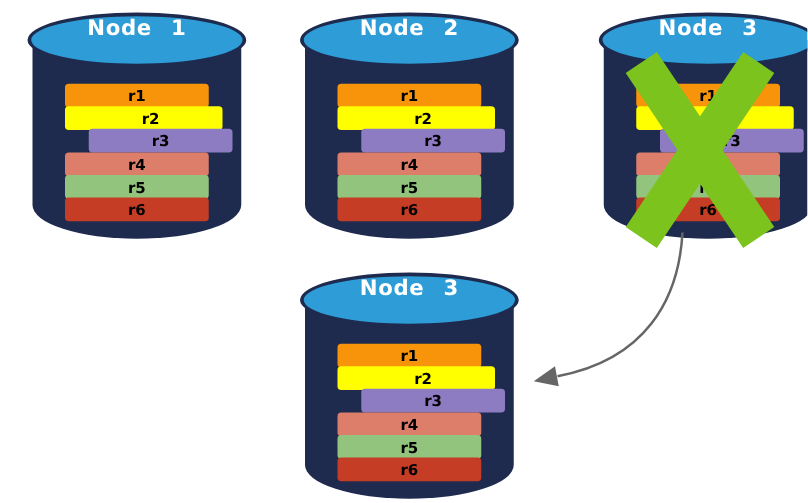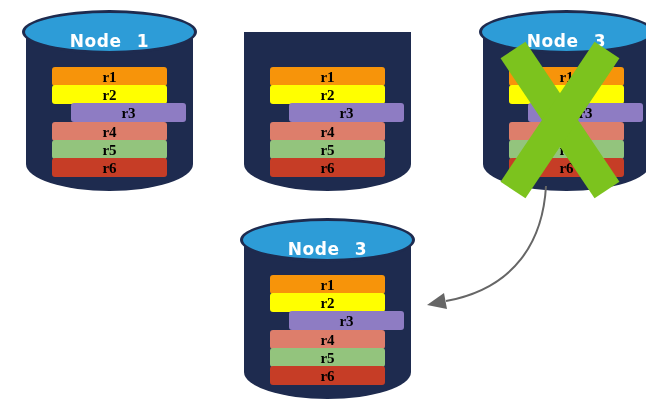--- a/index.html
+++ b/index.html
@@ -12,34 +12,34 @@
   .cylinder { position:absolute; width:175px; height:181px; }
   .cyl-body {
     position:absolute; left:4px; right:4px; top:22px; bottom:0;
     border-radius:0 0 50% 50% / 0 0 27px 27px;
   }
   .cyl-top {
     position:absolute; left:0; right:0; top:0; height:44px;
     border-radius:50%;
     border:3px solid #1E2B4F;
     box-sizing:border-box;
-    display:flex; align-items:flex-end; justify-content:center;
+    display:flex; align-items:flex-start; justify-content:center;
   }
   .cyl-title {
     color:#ffffff; font-weight:bold; font-size:17px;
     letter-spacing:0.5px; word-spacing:9px; white-space:nowrap;
   }
   .row {
     position:absolute; left:30px; width:115px; height:19px;
     border-radius:3px;
     display:flex; align-items:center; justify-content:center;
-    font-size:15px; font-weight:bold; color:#000000; line-height:12px;font-family:Liberation Serif, serif;
+    font-size:12px; font-weight:bold; color:#000000; line-height:12px;
   }
   .row.r1 { top:57px; }
-  .row.r2 { top:75px; }
+  .row.r2 { top:75px;padding-left:11px; }
   .row.r3 { top:93px;margin-left:19px; }
   .row.r4 { top:112px; }
   .row.r5 { top:130px; }
   .row.r6 { top:148px;text-align:right; }
   
   .node1 { left:22px;  top:10px; }
   .node2 { left:240px; top:10px; }
   .node3 { left:479px; top:10px; }
   .node4 { left:240px; top:218px; }
   
@@ -60,20 +60,23 @@
     <div class="row r1" style="background-color: rgb(247, 148, 10);">r1</div>
     <div class="row r2" style="background-color: rgb(255, 255, 0);">r2</div>
     <div class="row r3" style="background-color: rgb(142, 124, 195);">r3</div>
     <div class="row r4" style="background-color: rgb(221, 126, 107);">r4</div>
     <div class="row r5" style="background-color: rgb(147, 196, 125);">r5</div>
     <div class="row r6" style="background-color: rgb(198, 61, 38);">r6</div>
   </div>
 
   <div class="cylinder node2">
     <div class="cyl-body" style="background-color: rgb(30, 43, 79);"></div>
+    <div class="cyl-top" style="background-color: rgb(45, 156, 215);">
+      <span class="cyl-title">Node 2</span>
+    </div>
     <div class="row r1" style="background-color: rgb(247, 148, 10);">r1</div>
     <div class="row r2" style="background-color: rgb(255, 255, 0);">r2</div>
     <div class="row r3" style="background-color: rgb(142, 124, 195);">r3</div>
     <div class="row r4" style="background-color: rgb(221, 126, 107);">r4</div>
     <div class="row r5" style="background-color: rgb(147, 196, 125);">r5</div>
     <div class="row r6" style="background-color: rgb(198, 61, 38);">r6</div>
   </div>
 
   <div class="cylinder node3">
     <div class="cyl-body" style="background-color: rgb(30, 43, 79);"></div>

